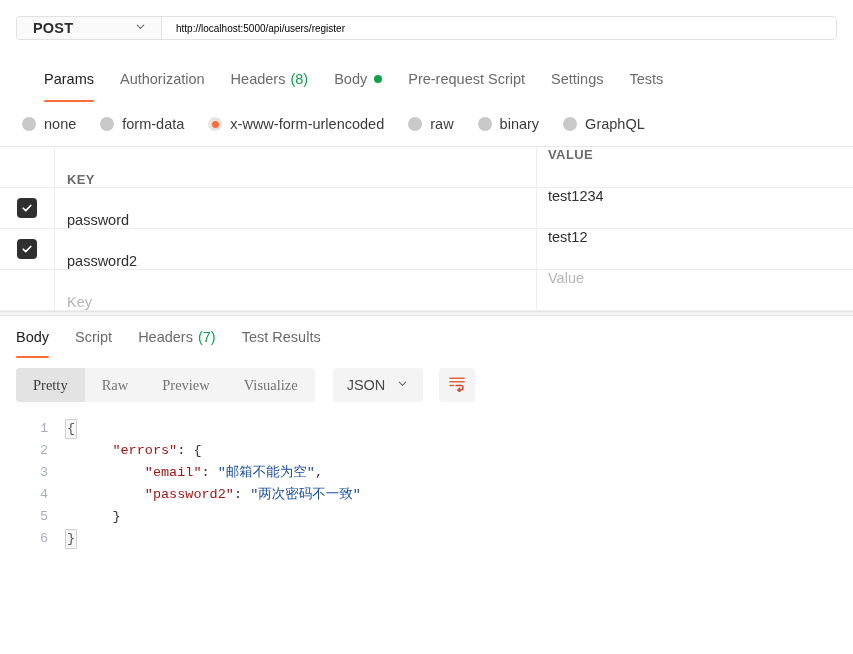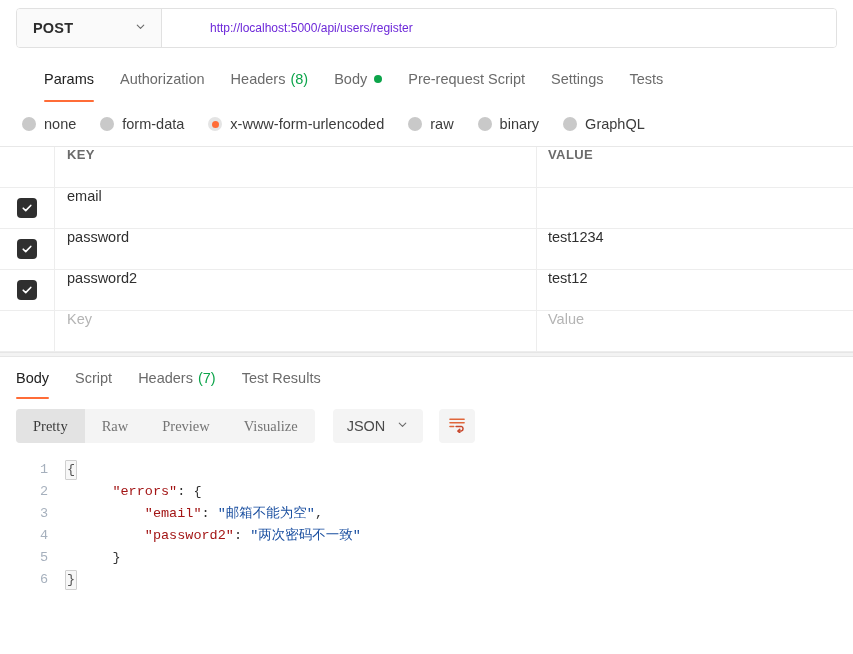--- a/index.html
+++ b/index.html
@@ -16,25 +16,24 @@
   .urlbar {
     height: 56px;
     display: flex;
     align-items: center;
     padding: 0 16px;
     background: #ffffff;
   }
   .url-wrap {
     display: flex;
     width: 100%;
-    height: 40px;
+    height: 24px;
     border: 1px solid #e1e1e1;
     border-radius: 4px;
     overflow: hidden;
-    gap: 34px;
   }
   .method-box {
     width: 145px;
     display: flex;
     align-items: center;
     justify-content: space-between;
     padding: 0 14px 0 16px;
     background: #fafafa;
     border-right: 1px solid #e1e1e1;
     cursor: pointer;
@@ -44,22 +43,22 @@
     font-weight: bold;
     color: #2c2c2c;
     letter-spacing: .2px;
   }
   .chev { display: block; }
   .url-input {
     flex: 1;
     display: flex;
     align-items: center;
     padding: 0 14px;
-    font-size: 12px;
-    color: #6d28d9;
+    font-size: 10px;
+    color: #000000;
     background: #ffffff;
     cursor: text;
     white-space: nowrap;
     overflow: hidden;
   }
 
   
   .req-tabs {
     display: flex;
     align-items: flex-end;
@@ -153,21 +152,21 @@
     flex: none;
     display: flex;
     align-items: center;
     justify-content: center;
     border-right: 1px solid #ededed;
   }
   .c-key {
     width: 482px;
     flex: none;
     display: flex;
-    align-items: flex-start;
+    align-items: flex-end;
     padding-left: 12px;
     border-right: 1px solid #ededed;
     overflow: hidden;
   }
   .c-val {
     flex: 1;
     display: flex;
     padding-left: 11px;
     overflow: hidden;
   }
@@ -370,35 +369,20 @@
     <div class="c-check"></div>
     <div class="c-key">
       <span class="hdr-text">KEY</span>
     </div>
     <div class="c-val">
       <span class="hdr-text">VALUE</span>
     </div>
   </div>
 
 
-  <div class="kvrow">
-    <div class="c-check">
-      <span class="cbox">
-        <svg width="12" height="12" viewBox="0 0 16 16">
-            <path d="M3 8.3 L6.3 11.5 L13 4.6" fill="none" stroke="#ffffff" stroke-width="2.2" stroke-linecap="round" stroke-linejoin="round"></path>
-          </svg>
-      </span>
-    </div>
-    <div class="c-key">
-      <span class="cell-text">email</span>
-    </div>
-    <div class="c-val">
-      <span class="cell-text"></span>
-    </div>
-  </div>
 
   <div class="kvrow">
     <div class="c-check">
       <span class="cbox">
         <svg width="12" height="12" viewBox="0 0 16 16">
             <path d="M3 8.3 L6.3 11.5 L13 4.6" fill="none" stroke="#ffffff" stroke-width="2.2" stroke-linecap="round" stroke-linejoin="round"></path>
           </svg>
       </span>
     </div>
     <div class="c-key">

